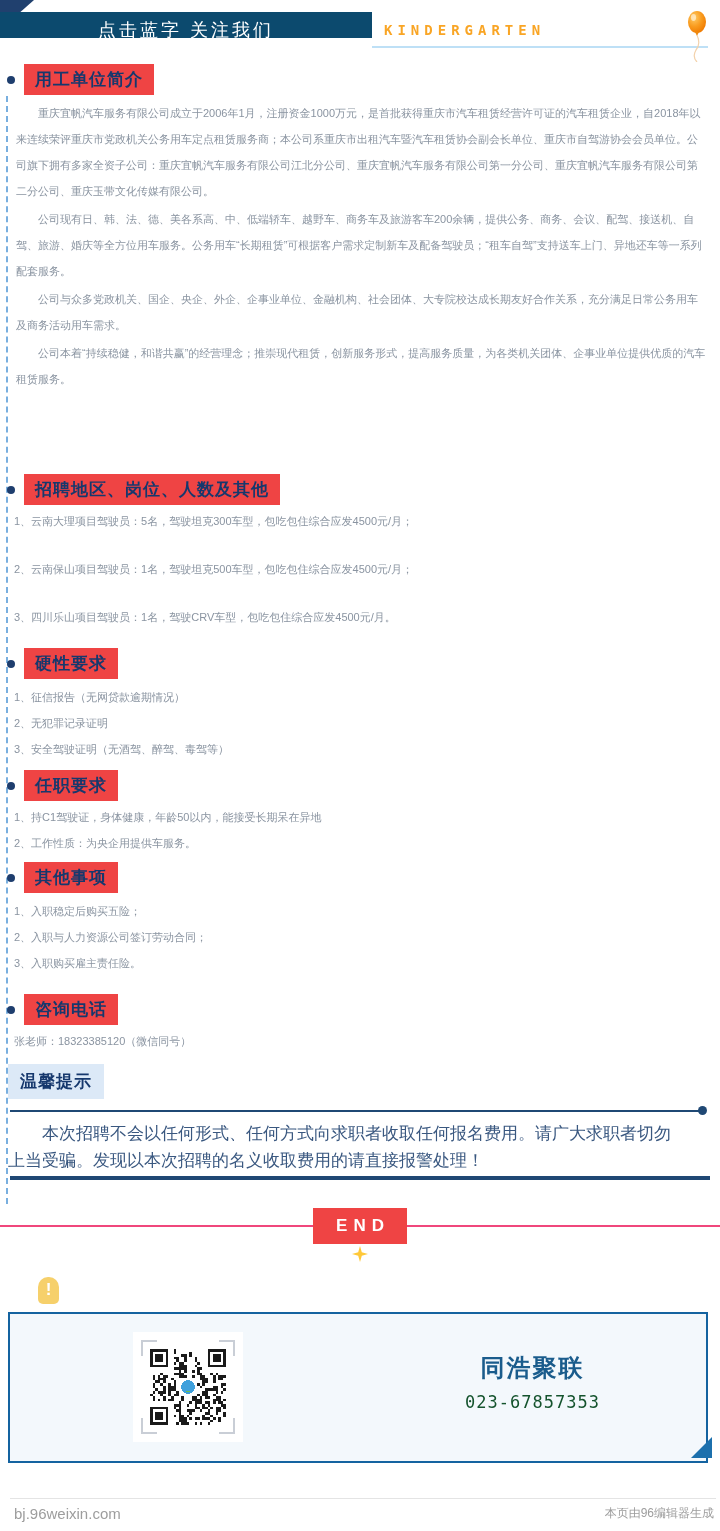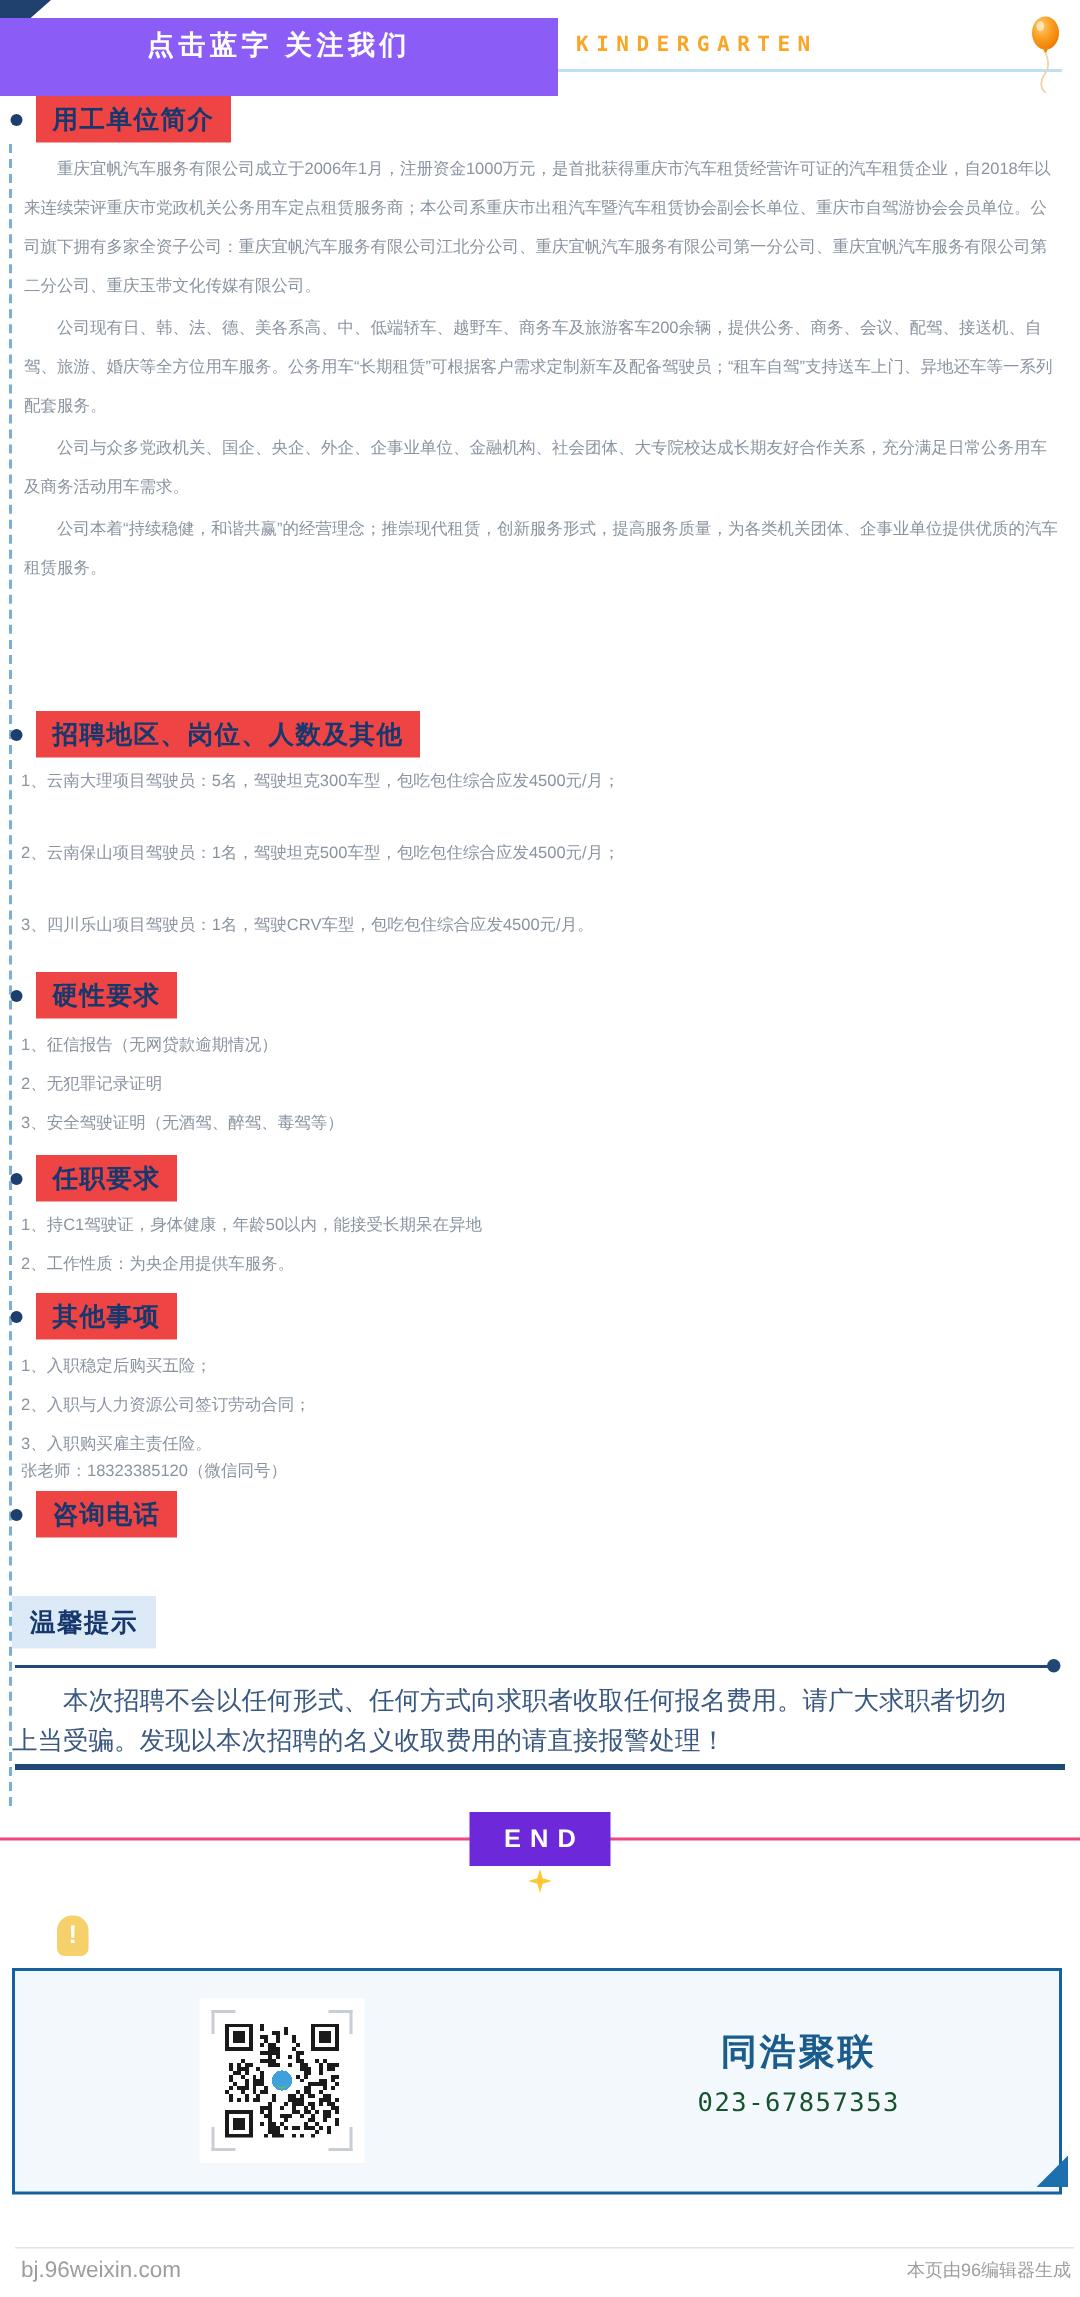--- a/index.html
+++ b/index.html
@@ -3,22 +3,22 @@
 <meta charset="utf-8">
 <style>
   html,body{margin:0;padding:0;background:#fff;}
   .page{position:relative;width:720px;height:1531px;background:#fff;overflow:hidden;
         font-family:"Liberation Sans","DejaVu Sans",sans-serif;}
   .abs{position:absolute;}
 
   
   .corner-wedge{left:0;top:0;width:34px;height:12px;background:#20406E;
         clip-path:polygon(0 0,100% 0,60% 100%,0 100%);}
-  .follow-banner{left:0;top:12px;width:372px;height:52px;background:#8b5cf6;
-        color:#fff;font-size:18px;font-weight:bold;letter-spacing:3px;
+  .follow-banner{left:0;top:12px;width:372px;height:26px;background:#0c4a6e;
+        color:#fff;font-size:18px;font-weight:normal;letter-spacing:3px;
         line-height:36px;text-align:center;cursor:pointer;}
   .brand-label{left:384px;top:12px;height:36px;line-height:36px;color:#F9A525;
         font-family:"DejaVu Sans Mono","Liberation Mono",monospace;
         font-size:14px;font-weight:bold;letter-spacing:5px;}
   .banner-underline{left:372px;top:46px;width:336px;height:2px;background:#BEE0F6;}
 
   
   .dashed-rule{left:6px;top:96px;height:1108px;width:0;border-left:2px dashed #79AFDF;}
   .sec-head{position:absolute;left:0;display:flex;align-items:center;}
   .dot{width:8px;height:8px;border-radius:50%;background:#1E3E6E;margin-left:7px;margin-right:9px;flex:none;}
@@ -33,21 +33,21 @@
   .notice-label{left:8px;top:1064px;background:#DCE9F7;color:#16386D;font-weight:bold;
         font-size:17px;padding:6px 12px;letter-spacing:1px;}
   .thin-rule{left:10px;top:1110px;width:690px;height:2px;background:#1F4874;}
   .rule-dot{left:698px;top:1106px;width:9px;height:9px;border-radius:50%;background:#1F4874;}
   .notice-text{left:8px;top:1120px;width:668px;color:#3A5880;font-size:17px;
         line-height:27px;text-indent:2em;}
   .thick-rule{left:10px;top:1176px;width:700px;height:4px;background:#1F4874;}
 
   
   .pink-line{left:0;top:1225px;width:720px;height:2px;background:#F0477C;}
-  .end-button{left:313px;top:1208px;width:94px;height:36px;background:#6d28d9;color:#fff;
+  .end-button{left:313px;top:1208px;width:94px;height:36px;background:#ef4444;color:#fff;
         font-weight:bold;font-size:17px;letter-spacing:6px;text-indent:6px;
         line-height:36px;text-align:center;}
   .sparkle{left:352px;top:1246px;}
 
   
   .warning-icon{left:38px;top:1277px;width:21px;height:27px;background:#F6D06B;
         border-radius:10px 10px 5px 5px;color:#fff;font-weight:bold;font-size:17px;
         text-align:center;line-height:26px;}
   .contact-box{left:8px;top:1312px;width:700px;height:151px;box-sizing:border-box;
         border:2px solid #1463A0;background:#F3F8FC;}
@@ -145,21 +145,21 @@
   <div class="abs body-text list" style="left:14px;top:898px;width:700px;">
     <div class="list-item">1、入职稳定后购买五险；</div>
     <div class="list-item">2、入职与人力资源公司签订劳动合同；</div>
     <div class="list-item">3、入职购买雇主责任险。</div>
   </div>
 
   <div class="sec-head" style="top:994px;">
     <span class="dot"></span>
     <span class="sec-title">咨询电话</span>
   </div>
-  <div class="abs body-text" style="left:14px;top:968px;width:700px;">张老师：18323385120（微信同号）</div>
+  <div class="abs body-text" style="left:14px;top:1028px;width:700px;">张老师：18323385120（微信同号）</div>
 
   <div class="abs notice-label">温馨提示</div>
   <div class="abs thin-rule"></div>
   <div class="abs rule-dot"></div>
   <div class="abs notice-text">本次招聘不会以任何形式、任何方式向求职者收取任何报名费用。请广大求职者切勿上当受骗。发现以本次招聘的名义收取费用的请直接报警处理！</div>
   <div class="abs thick-rule"></div>
 
   <div class="abs pink-line"></div>
   <div class="abs end-button">END</div>
   <svg class="abs sparkle" width="16" height="16">

